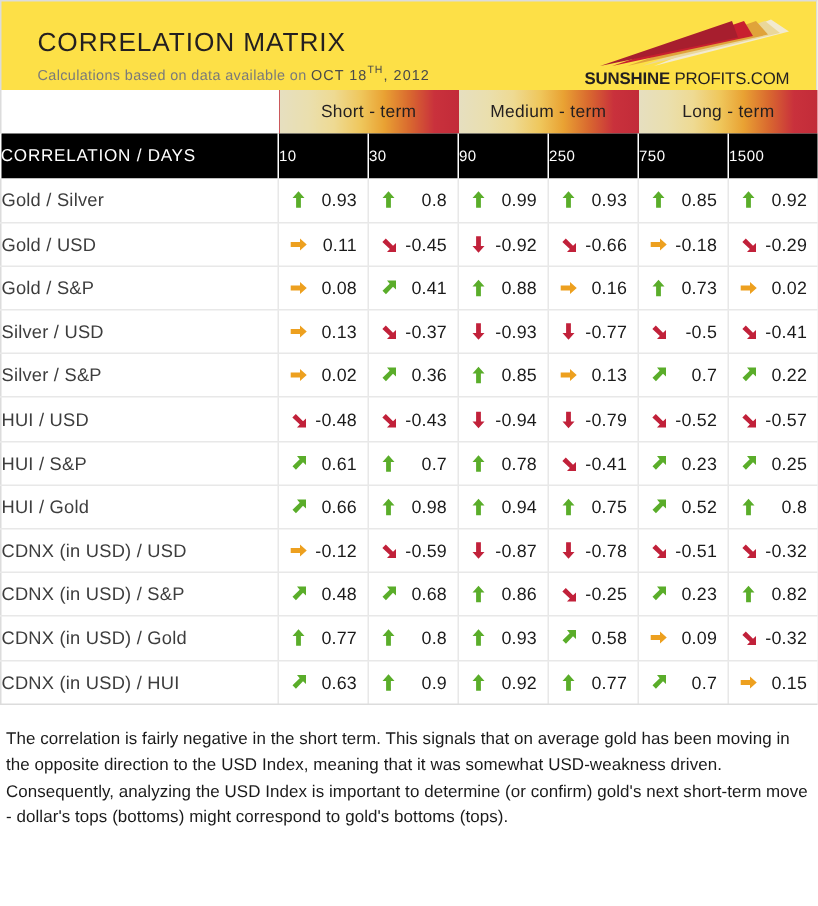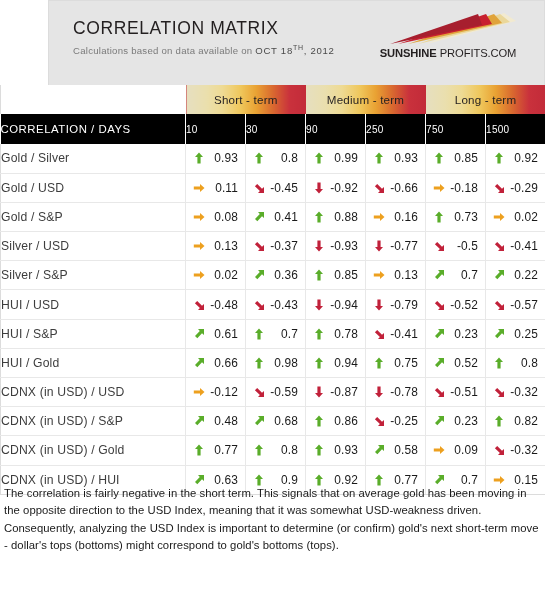--- a/index.html
+++ b/index.html
@@ -14,26 +14,25 @@
 
   .panel {
     width: 545px;
     height: 604px;
     position: relative;
     background: #ffffff;
   }
 
   
   .titlebar {
-    height: 85px;
+    height: 60px;
     border: 1px solid #dcdcdc;
     border-bottom: none;
-    background: #e5e5e5;
+    background: #fde047;
     position: relative;
-    margin-left: 48px;
   }
   .title-text-block {
     position: absolute;
     left: 24px;
     top: 17px;
   }
   .main-title {
     font-size: 17.5px;
     letter-spacing: 0.6px;
     color: #231f20;
@@ -47,21 +46,21 @@
     margin-top: 4px;
     line-height: 12px;
     white-space: nowrap;
   }
   .sub-title .date-part { color: #4a4a4a; letter-spacing: 0.7px; }
   .sub-title sup { font-size: 7px; vertical-align: super; }
 
   
   .logo {
     position: absolute;
-    right: 26px;
+    right: 16px;
     top: 10px;
     width: 140px;
     height: 48px;
   }
   .logo svg { display: block; }
   .logo-word {
     position: absolute;
     left: 0;
     bottom: 0;
     width: 140px;

